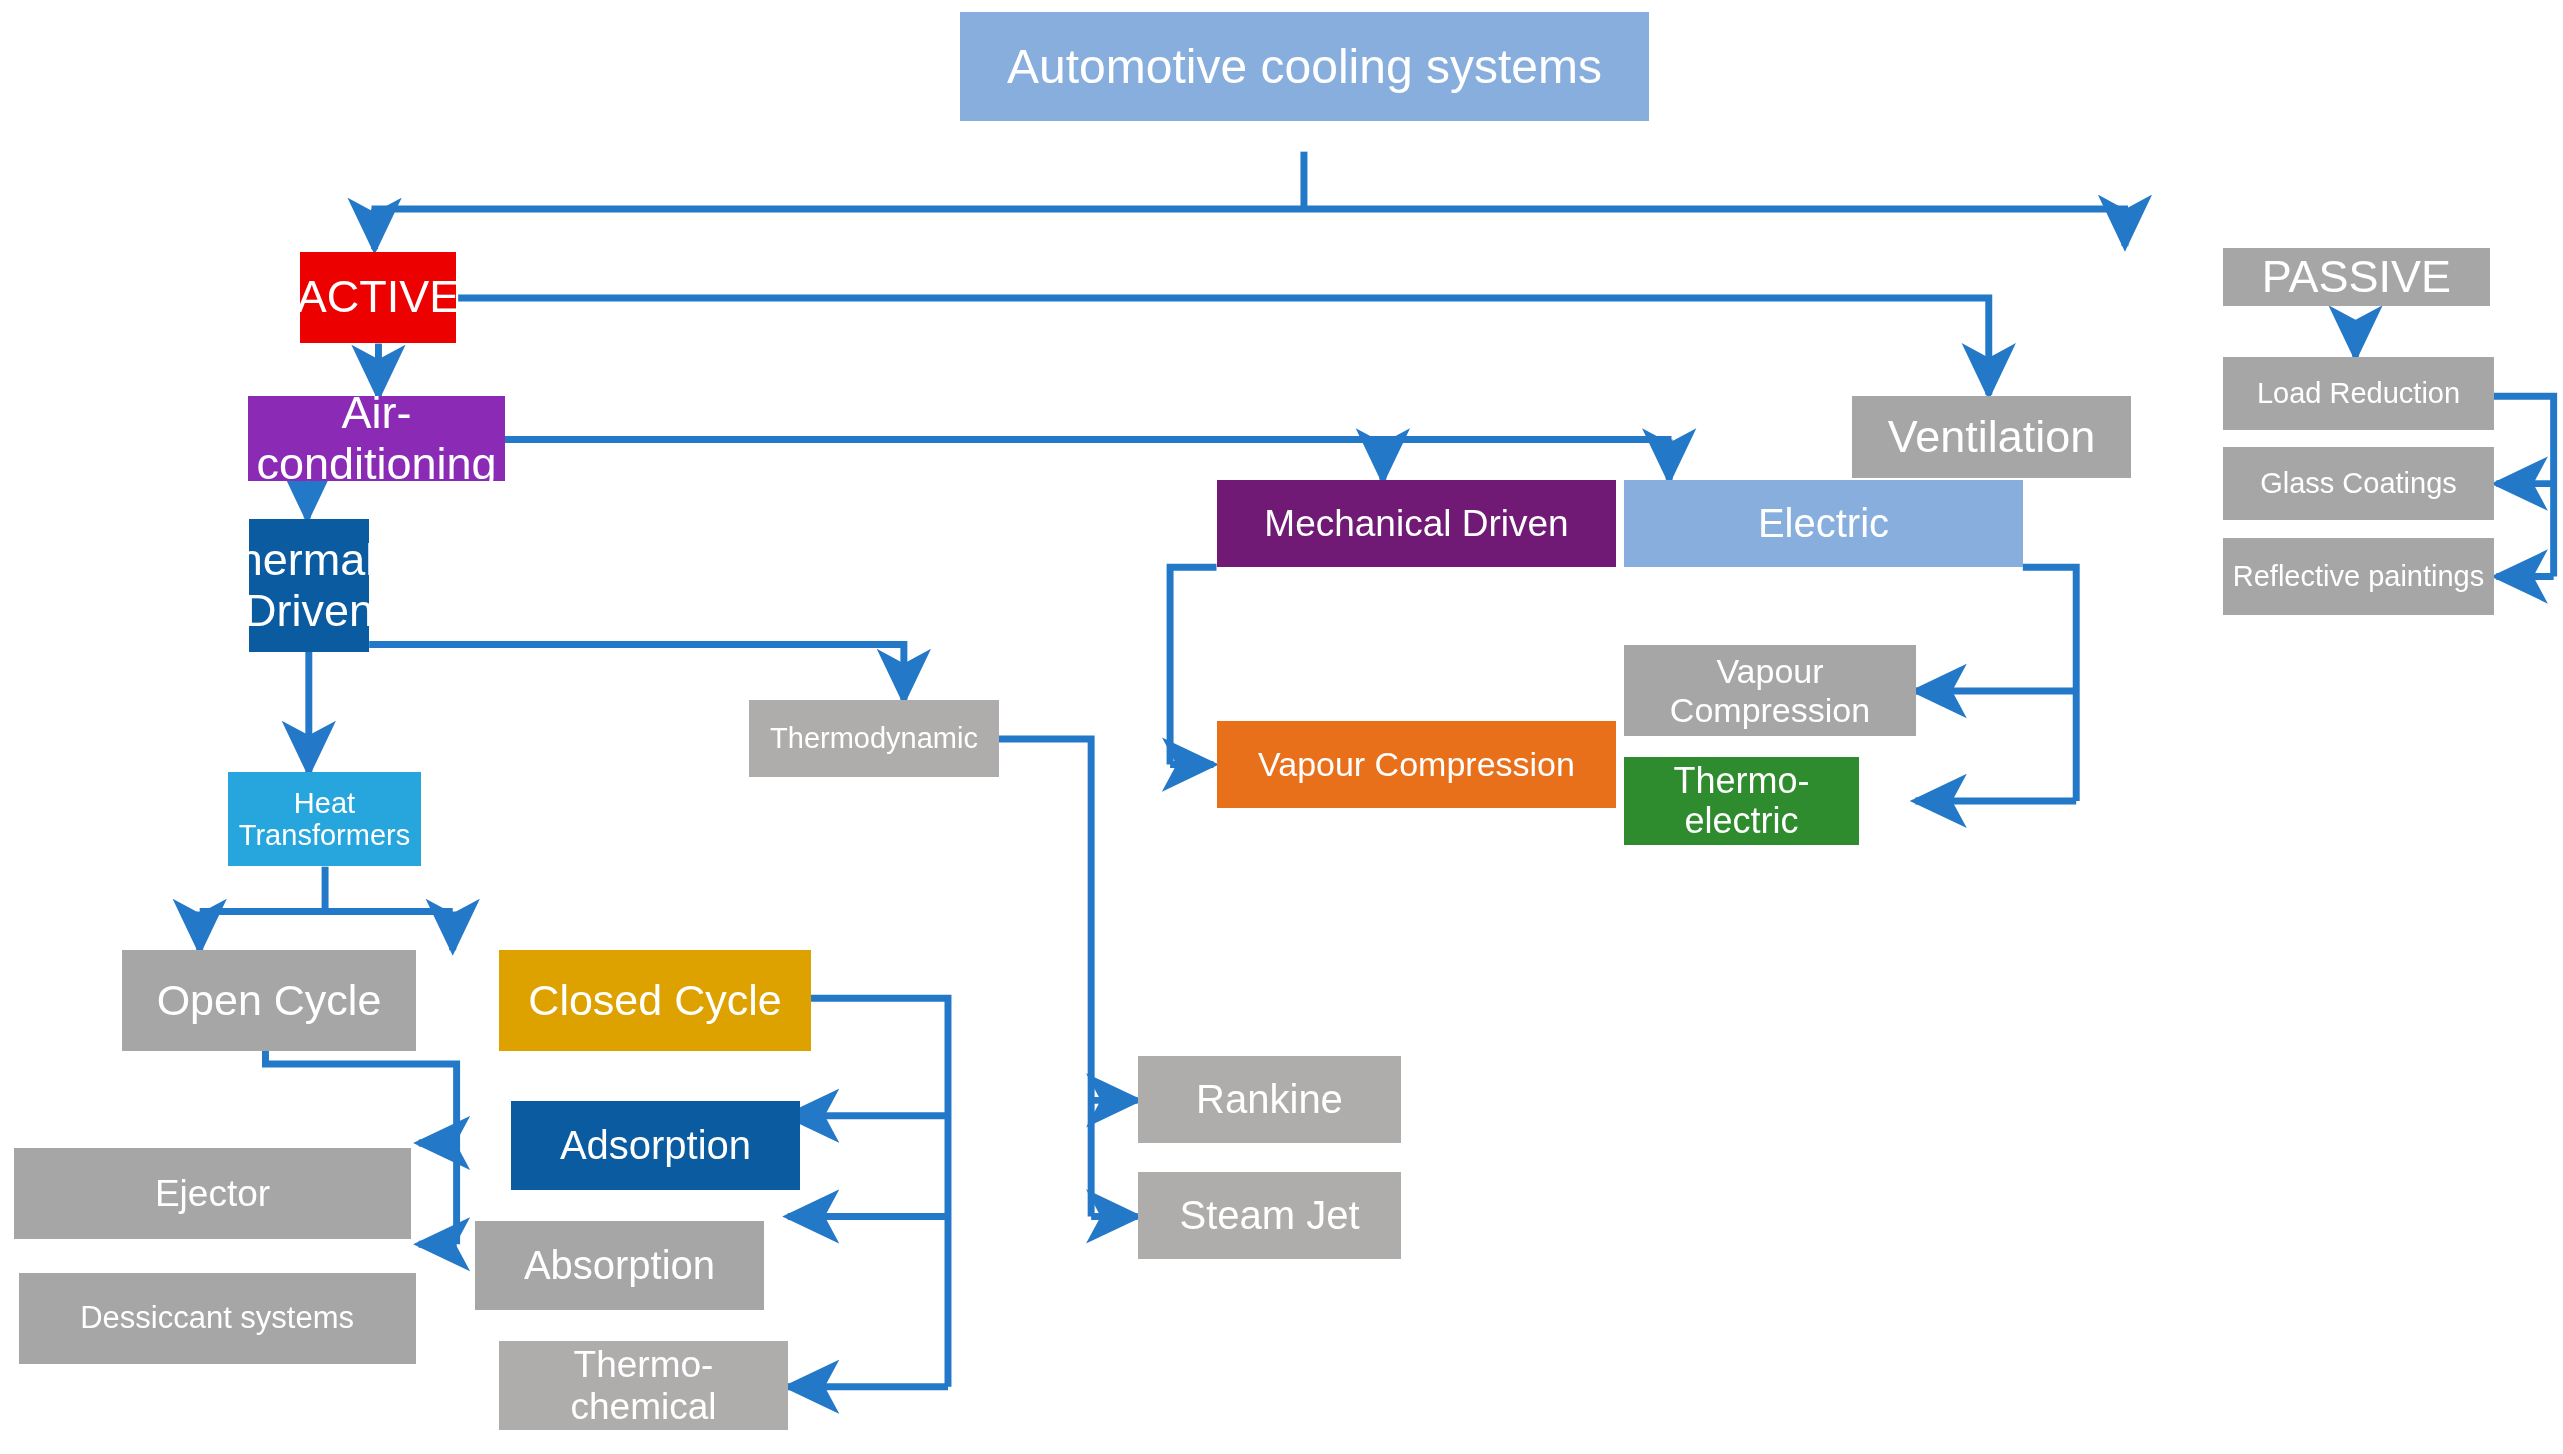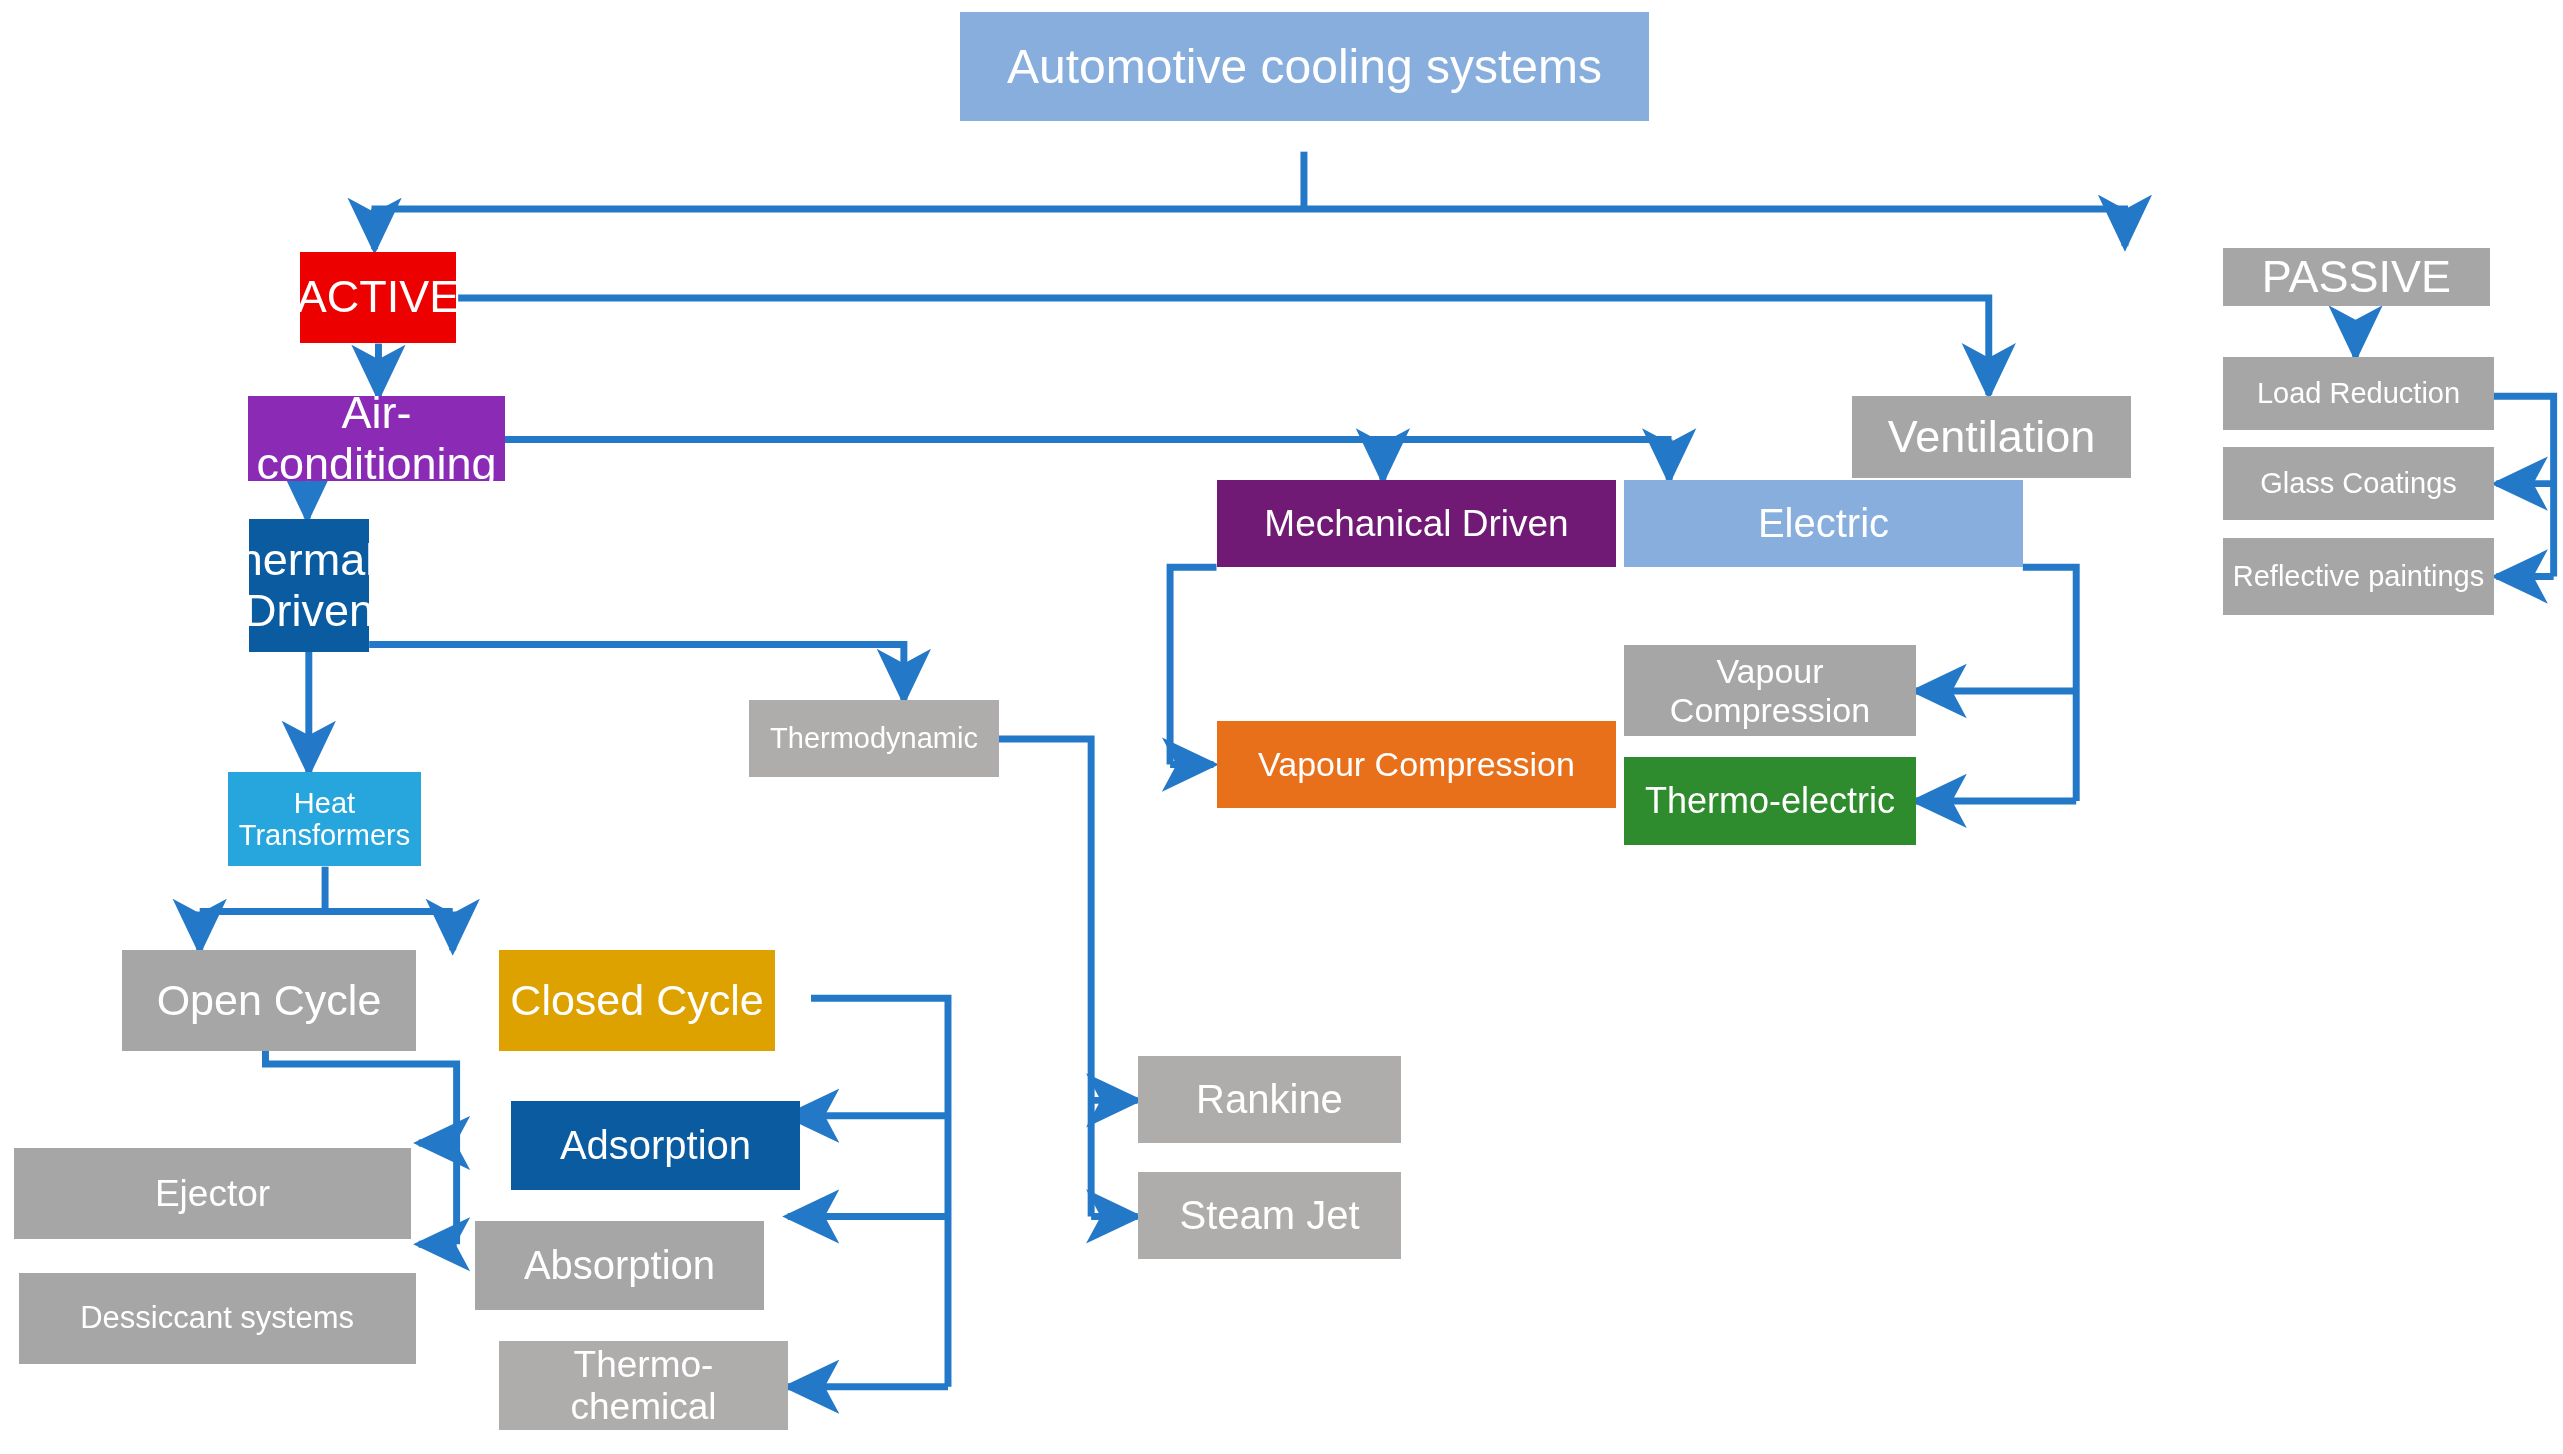--- a/index.html
+++ b/index.html
@@ -117,25 +117,25 @@
   <div class="node n-thermodyn" style="left:749px;top:700px;width:250px;height:77px;">Thermodynamic</div>
 
   <div class="node n-mech" style="left:1217px;top:480px;width:399px;height:87px;">Mechanical Driven</div>
 
   <div class="node n-elec" style="left:1624px;top:480px;width:399px;height:87px;">Electric</div>
 
   <div class="node n-vcorange" style="left:1217px;top:721px;width:399px;height:87px;">Vapour Compression</div>
 
   <div class="node n-vcgrey" style="left:1624px;top:645px;width:292px;height:91px;">Vapour Compression</div>
 
-  <div class="node n-thermoelec" style="left:1624px;top:757px;width:292px;height:88px;">Thermo-electric</div>
+  <div class="node n-thermoelec" style="left:1624px;top:757px;width:235px;height:88px;">Thermo-electric</div>
 
   <div class="node n-opencycle" style="left:122px;top:950px;width:294px;height:101px;">Open Cycle</div>
 
-  <div class="node n-closedcycle" style="left:499px;top:950px;width:276px;height:101px;">Closed Cycle</div>
+  <div class="node n-closedcycle" style="left:499px;top:950px;width:312px;height:101px;">Closed Cycle</div>
 
   <div class="node n-grey" style="left:14px;top:1148px;width:397px;height:91px;">Ejector</div>
 
   <div class="node n-greysm" style="left:18.6px;top:1273px;width:397px;height:91px;">Dessiccant systems</div>
 
   <div class="node n-adsorption" style="left:499px;top:1101px;width:289px;height:89px;">Adsorption</div>
 
   <div class="node n-absorption" style="left:475px;top:1221px;width:289px;height:89px;">Absorption</div>
 
   <div class="node n-thermchem" style="left:499px;top:1341px;width:289px;height:89px;">Thermo-chemical</div>

